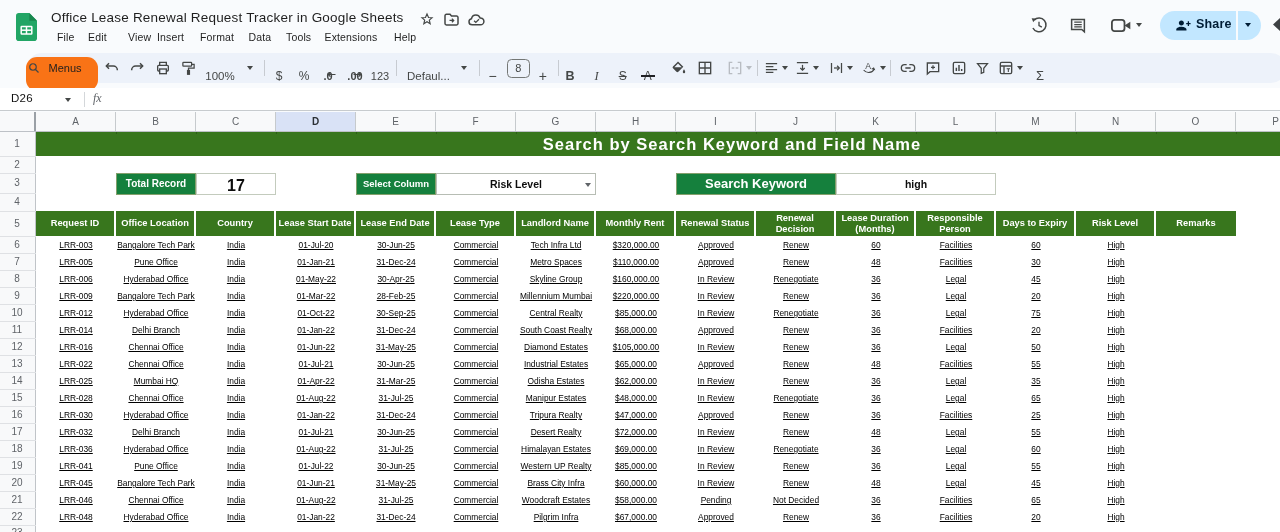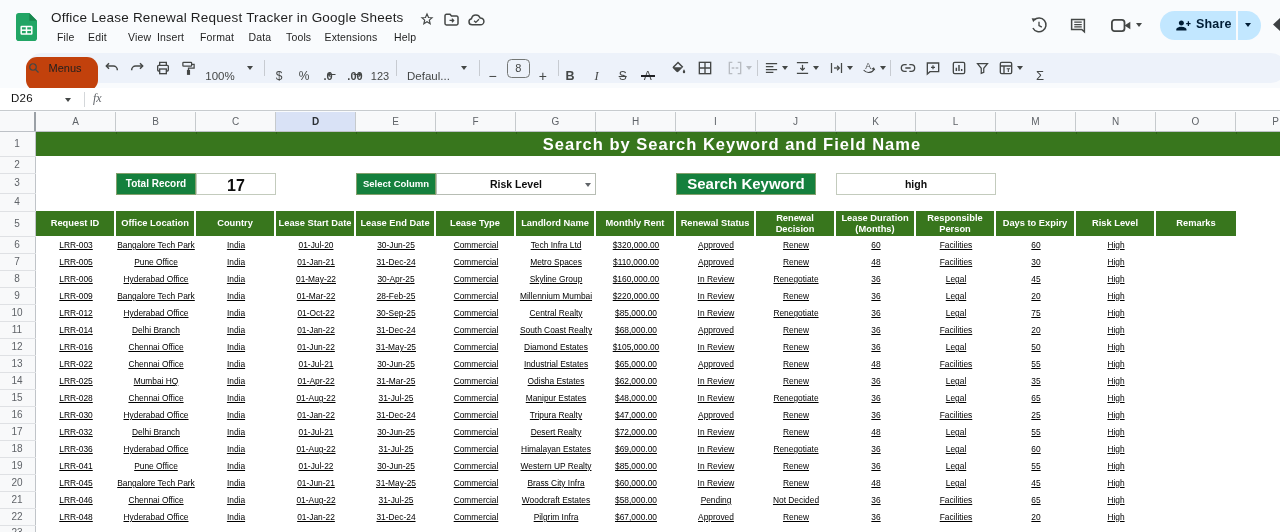--- a/index.html
+++ b/index.html
@@ -6,21 +6,21 @@
   font-family:"Liberation Sans",sans-serif;}
 #app {position:absolute;left:0;top:0;width:1280px;height:532px;overflow:hidden;}
 .abs {position:absolute;}
 
 
 #chrome {position:absolute;left:0;top:0;width:1280px;height:112px;background:#f9fbfd;}
 #title {position:absolute;left:51px;top:9.5px;font-size:13.5px;color:#1f1f1f;letter-spacing:0.2px;white-space:nowrap;}
 .mi {position:absolute;top:0;font-size:10.5px;color:#1f1f1f;letter-spacing:0.15px;padding-left:8px;}
 #menurow {position:absolute;left:0;top:30.5px;width:1280px;height:13px;}
 #toolbar {position:absolute;left:27px;top:53px;width:1259px;height:30px;background:#edf2fa;border-radius:15px;}
-#menuspill {position:absolute;left:-1px;top:4px;width:72px;height:34px;border-radius:11px;background:#c2410c;}
+#menuspill {position:absolute;left:-1px;top:4px;width:72px;height:34px;border-radius:11px;background:#f97316;}
 #menuspill span {position:absolute;left:22.5px;top:4.5px;font-size:11px;color:#1f1f1f;}
 .ti {position:absolute;top:8px;height:30px;line-height:30px;color:#444746;text-align:center;}
 .tsvg {position:absolute;}
 .tsep {position:absolute;top:7px;width:1px;height:16px;background:#c7cbd1;}
 .car {position:absolute;width:0;height:0;border-left:3.5px solid transparent;border-right:3.5px solid transparent;border-top:4px solid #444746;}
 .gcar {border-top-color:#b8bcc2;}
 
 #fbar {position:absolute;left:0;top:88px;width:1280px;height:23px;background:#fff;border-bottom:1px solid #c7cbce;}
 #fbar .nb {position:absolute;left:11px;top:4px;font-size:11.5px;color:#111;letter-spacing:0.3px;}
 #fbar .vs {position:absolute;left:84px;top:4px;width:1px;height:15px;background:#d4d7da;}
@@ -347,21 +347,21 @@
       </div>
 
   <div class="glab" style="left:80px;width:80px">Total Record</div>
   <div class="gval" style="left:160px;width:80px;font-size:16px;line-height:23px">17</div>
 
   <div class="glab" style="left:320px;width:80px;font-size:9.5px">Select Column</div>
   <div class="gval" style="left:400px;width:160px;font-size:10.5px;line-height:20px;border-color:#b7bdb4">Risk Level
     <div class="car" style="left:148px;top:8.5px;border-top-color:#606468;border-left-width:3.5px;border-right-width:3.5px"></div>
   </div>
 
-  <div class="glab" style="left:640px;width:140px;font-size:15px">Search Keyword</div>
+  <div class="glab" style="left:640px;width:160px;font-size:13px">Search Keyword</div>
   <div class="gval" style="left:800px;width:160px;font-size:10.5px;line-height:20px">high</div>
 
   <div id="thead">
         <div class="hc">Request ID</div>
         <div class="hc">Office Location</div>
         <div class="hc">Country</div>
         <div class="hc">Lease Start Date</div>
         <div class="hc">Lease End Date</div>
         <div class="hc">Lease Type</div>
         <div class="hc">Landlord Name</div>

